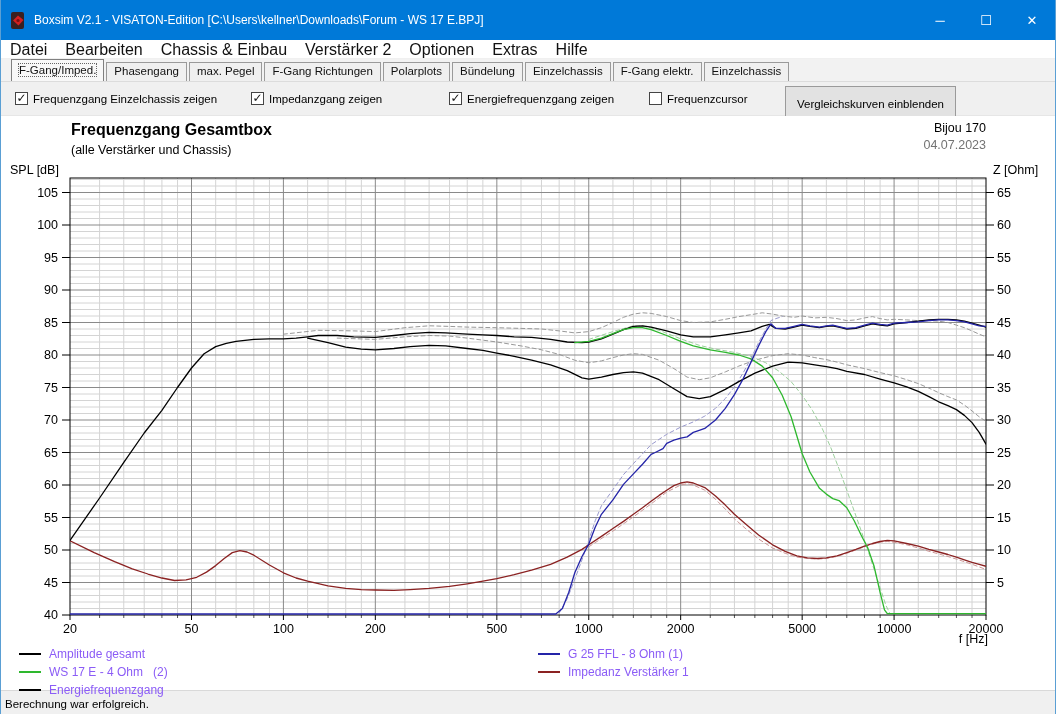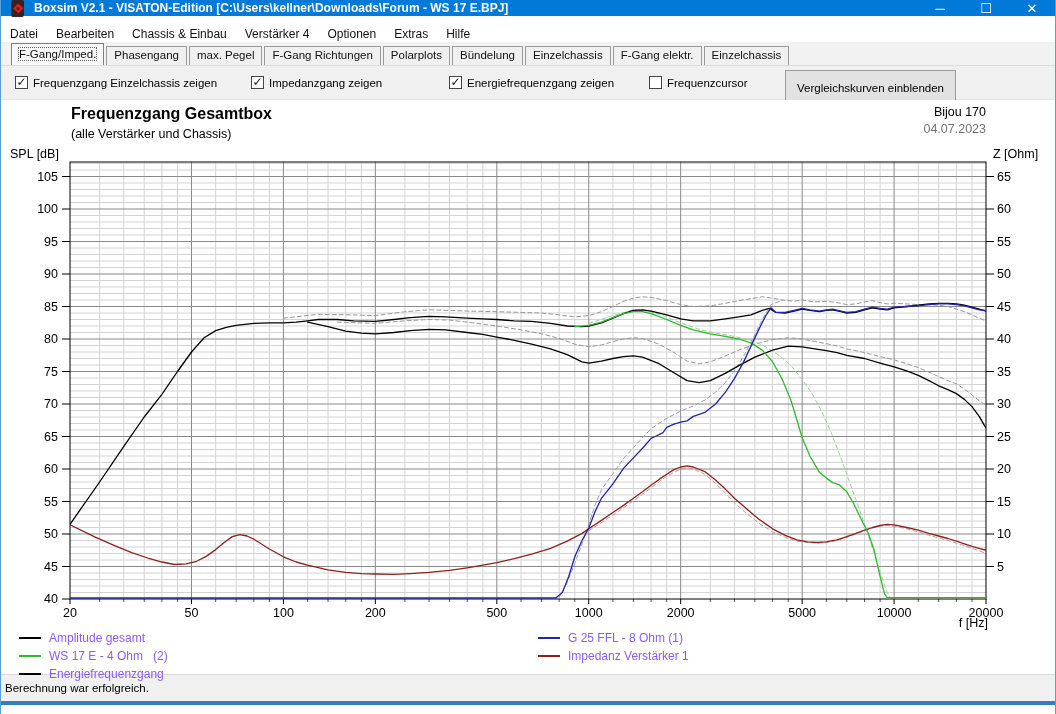--- a/index.html
+++ b/index.html
@@ -4,29 +4,29 @@
 <style>
   * { margin:0; padding:0; box-sizing:border-box; }
   html,body { background:#444; }
   .window {
     position:relative; width:1056px; height:714px; margin:0 auto;
     font-family:"Liberation Sans","DejaVu Sans",sans-serif;
     background:#ffffff; overflow:hidden;
     border-left:1px solid #5a9fd4; border-right:1px solid #5a9fd4;
   }
   
-  .titlebar { height:16px; background:#0079d8; display:flex; align-items:center; color:#fff;font-weight:bold; }
+  .titlebar { height:40px; background:#0079d8; display:flex; align-items:center; color:#fff; }
   .titlebar .app-icon { width:17px; height:17px; margin:0 7px 0 9px; flex:0 0 auto; }
   .titlebar .title-text { font-size:12px; flex:1 1 auto; white-space:nowrap; overflow:hidden; }
   .win-controls { display:flex; height:32px; flex:0 0 auto; }
   .win-btn { width:46px; height:32px; display:flex; align-items:center; justify-content:center;
              font-size:13px; color:#fff; cursor:default; }
   
-  .menubar { height:19px; background:#ffffff; display:flex; align-items:flex-end; font-size:12px; color:#111;
-             border-bottom:1px solid #f0f0f0;margin-top:8px; }
+  .menubar { height:19px; background:#ffffff; display:flex; align-items:flex-start; font-size:16px; color:#111;
+             border-bottom:1px solid #f0f0f0; }
   .menu-item { padding:1px 9px; }
   
   .tabbar { height:22px; background:#f2f2f2; display:flex; align-items:flex-end; padding-left:10px; }
   .tab { font-size:11.5px; color:#111; background:#f0f0f0; border:1px solid #9a9a9a; border-bottom:none;
          padding:2px 7px 3px 7px; margin-right:2px; height:19px; white-space:nowrap; }
   .tab.active { background:#f8f8f8; height:22px; padding-top:4px; border-color:#808080; position:relative; }
   .tab.active span { outline:1px dotted #666; }
   
   .toolbar { height:35px; background:#f0f0f0; display:flex; align-items:center; position:relative;
              border-top:1px solid #dcdcdc; border-bottom:1px solid #e6e6e6; }
@@ -73,21 +73,21 @@
       <div class="win-btn">─</div>
       <div class="win-btn">☐</div>
       <div class="win-btn">✕</div>
     </div>
   </div>
 
   <div class="menubar" id="menubar">
       <span class="menu-item">Datei</span>
       <span class="menu-item">Bearbeiten</span>
       <span class="menu-item">Chassis &amp; Einbau</span>
-      <span class="menu-item">Verstärker 4</span>
+      <span class="menu-item">Verstärker 2</span>
       <span class="menu-item">Optionen</span>
       <span class="menu-item">Extras</span>
       <span class="menu-item">Hilfe</span>
     </div>
 
   <div class="tabbar" id="tabbar">
       <div class="tab active"><span>F-Gang/Imped.</span></div>
       <div class="tab"><span>Phasengang</span></div>
       <div class="tab"><span>max. Pegel</span></div>
       <div class="tab"><span>F-Gang Richtungen</span></div>

